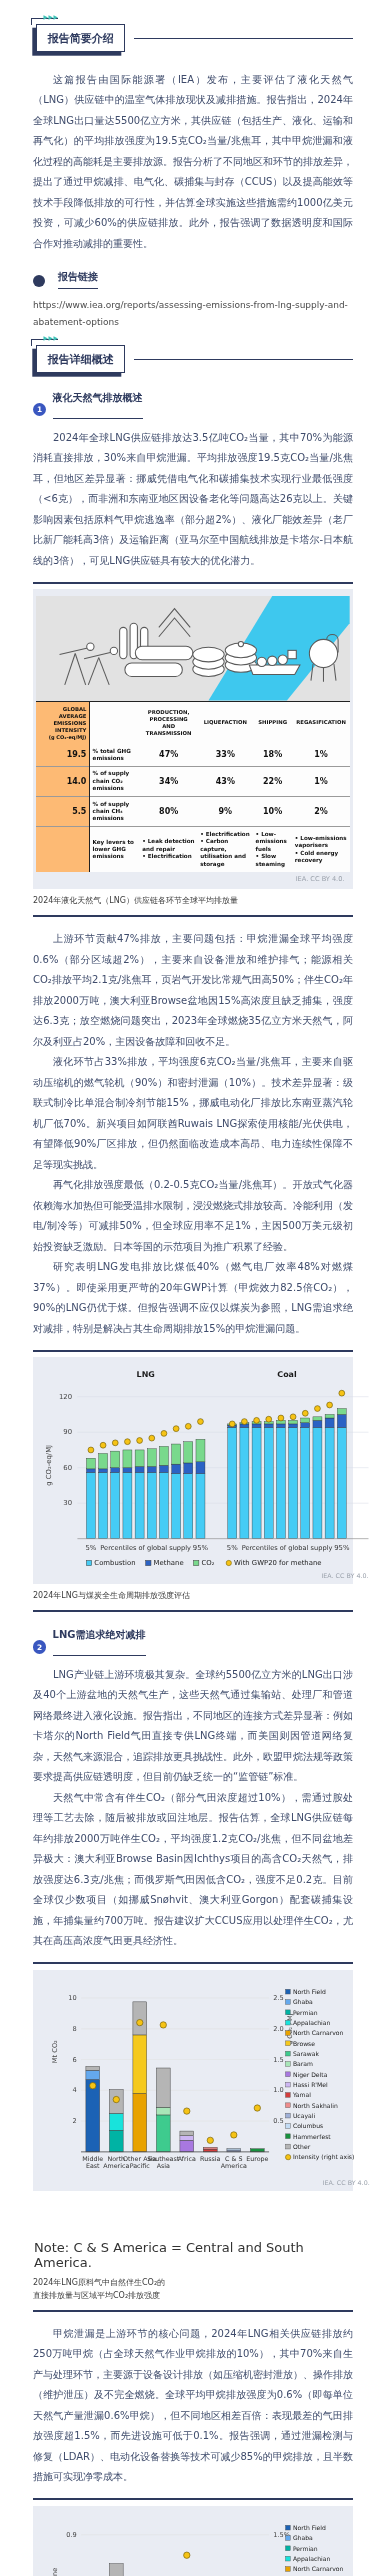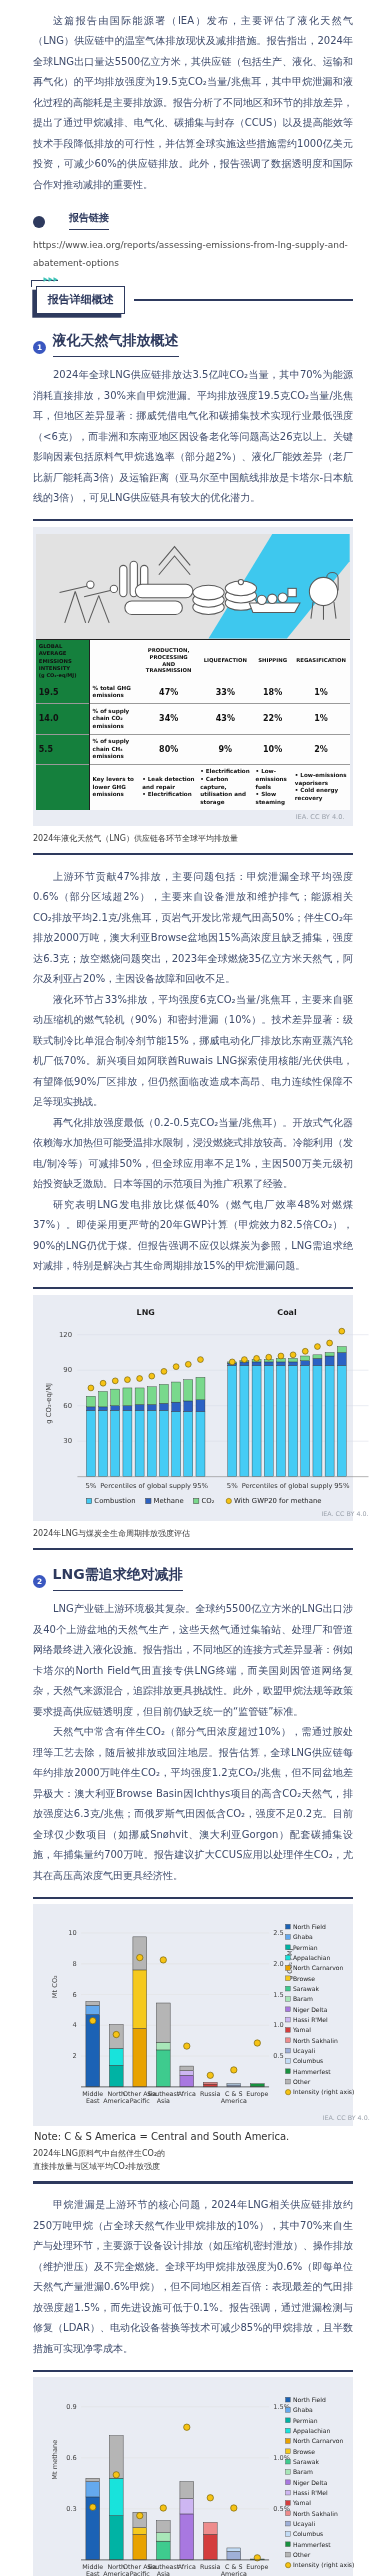--- a/index.html
+++ b/index.html
@@ -9,56 +9,63 @@
   
   .hrow{display:flex;align-items:center;margin:13.8px 0 18px 0;}
   .hbox-wrap{position:relative;display:inline-block;margin-left:3.2px;}
   .hbox-wrap::before{content:"";position:absolute;top:-6.4px;left:-5.3px;width:26.5px;height:6.4px;
      border-left:1.1px solid #2e3a5e;border-top:1.1px solid #2e3a5e;}
   .harrows{position:absolute;top:-10px;left:7.4px;color:#3fc2b7;font-size:5.8px;letter-spacing:0.5px;}
   .hbox{border:1.3px solid #2e3a5e;background:#fff;color:#2e3a5e;font-weight:bold;font-size:11px;
      padding:5.3px 10.6px;box-shadow:-3.7px 3.7px 0 0 #2e3a5e;position:relative;white-space:nowrap;}
   .hline{flex:1;height:1.3px;background:#2e3a5e;margin-left:8.5px;}
   
-  .sub-head{display:flex;align-items:flex-end;gap:24px;margin:16px 0 7.4px 0;}
+  .sub-head{display:flex;align-items:flex-end;gap:13px;margin:16px 0 7.4px 0;}
   .sub-dot{width:12px;height:12px;border-radius:50%;background:#2e3a5e;margin-bottom:2.1px;}
   .sub-title{font-size:10px;font-weight:bold;color:#2e3a5e;border-bottom:1.3px solid #2e3a5e;padding-bottom:3.7px;}
   .link-line{font-size:9px;color:#4c4c4c;line-height:1.95;word-break:break-all;margin:2.1px 0 13.8px 0;}
   
   .num-head{display:flex;align-items:flex-end;gap:6.4px;margin:16px 0 8.5px 0;}
   .num-badge{width:13.2px;height:13.2px;border-radius:50%;background:#3a57c0;color:#fff;font-size:7.4px;
      font-weight:bold;display:flex;align-items:center;justify-content:center;margin-bottom:2.6px;}
-  .num-title{font-size:14px;font-weight:bold;color:#2e3a5e;border-bottom:1.3px solid #2e3a5e;padding-bottom:6px;}
+  .num-title{font-size:10px;font-weight:bold;color:#2e3a5e;border-bottom:1.3px solid #2e3a5e;padding-bottom:13px;}
   
   .divider{height:2.1px;background:#2e3a5e;margin:10.6px 0 0 0;}
   .divider.below{margin:0 0 11.7px 0;}
   .figure{background:#e9ecf3;margin-top:5.3px;padding:7.4px 3.2px 2.1px 3.2px;}
-  .fig-note{font-size:10px;color:#333;padding:5.3px 1.1px 0 1.1px;}
+  .fig-note{font-size:13px;color:#333;padding:5.3px 1.1px 0 1.1px;margin-top:44px;}
   .fig-caption{text-align:left;font-size:8px;color:#3c3c3c;padding:6.4px 0 7.4px 0;line-height:1.6;}
   .chart{display:block;margin:0 auto;}
   
   .fig1-illu{display:block;width:100%;height:auto;background:#e2e2e2;}
   .iea-table{width:100%;border-collapse:collapse;background:#fdfdfd;color:#111;border-top:1.6px solid #222;}
   .iea-table td{padding:3.7px 2.6px;vertical-align:middle;}
-  .int-cell{background:#15803d;text-align:left;border-right:1.6px solid #222;width:17%;}
+  .int-cell{background:#fdba74;text-align:right;border-right:1.6px solid #222;width:17%;}
   .int-hd{font-weight:bold;font-size:5.3px;line-height:1.35;}
   .int-unit{font-weight:bold;font-size:5px;}
   .int-val{font-weight:bold;font-size:8px;}
   .lbl-cell{font-weight:bold;font-size:5.6px;width:16%;line-height:1.3;}
   .col-hd{font-weight:bold;font-size:5.3px;text-align:center;line-height:1.3;}
   .val-cell{font-weight:bold;font-size:8px;text-align:center;}
   .lever-cell{font-weight:bold;font-size:5.6px;vertical-align:top;line-height:1.35;}
   .row-sep td{border-top:0.8px solid #9a9a9a;}
   .fig-credit{text-align:right;color:#9aa1ab;font-size:6.6px;padding:3.2px 5.3px 3.2px 0;}
 </style>
 </head>
 <body>
 
 <div class="page">
 
+  <div class="hrow">
+    <div class="hbox-wrap">
+      <span class="harrows">▶▶▶</span>
+      <div class="hbox">报告简要介绍</div>
+    </div>
+    <div class="hline"></div>
+  </div>
 
   <p class="body">这篇报告由国际能源署（IEA）发布，主要评估了液化天然气（LNG）供应链中的温室气体排放现状及减排措施。报告指出，2024年全球LNG出口量达5500亿立方米，其供应链（包括生产、液化、运输和再气化）的平均排放强度为19.5克CO₂当量/兆焦耳，其中甲烷泄漏和液化过程的高能耗是主要排放源。报告分析了不同地区和环节的排放差异，提出了通过甲烷减排、电气化、碳捕集与封存（CCUS）以及提高能效等技术手段降低排放的可行性，并估算全球实施这些措施需约1000亿美元投资，可减少60%的供应链排放。此外，报告强调了数据透明度和国际合作对推动减排的重要性。</p>
 
   <div class="sub-head">
     <span class="sub-dot"></span>
     <span class="sub-title">报告链接</span>
   </div>
   <div class="link-line">https://www.iea.org/reports/assessing-emissions-from-lng-supply-and-abatement-options</div>
 
   <div class="hrow">

